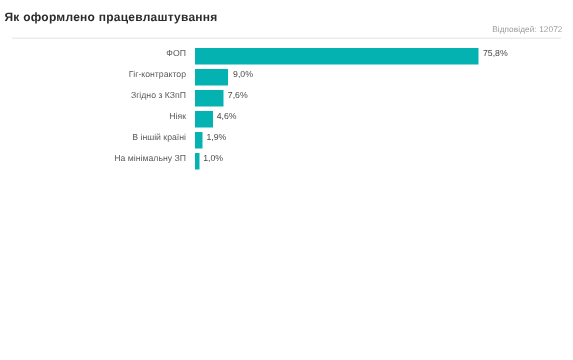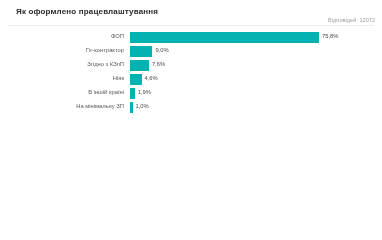--- a/index.html
+++ b/index.html
@@ -15,21 +15,21 @@
   }
   .widget {
     width: 382px;
     height: 128px;
     background: #ffffff;
     box-sizing: border-box;
     position: relative;
   }
   .chart-title {
     position: absolute;
-    left: 16px;
+    left: 3px;
     top: 7px;
     font-size: 8px;
     font-weight: bold;
     color: #2b2b2b;
     letter-spacing: 0.02em;
     white-space: nowrap;
   }
   .divider {
     position: absolute;
     left: 8px;

